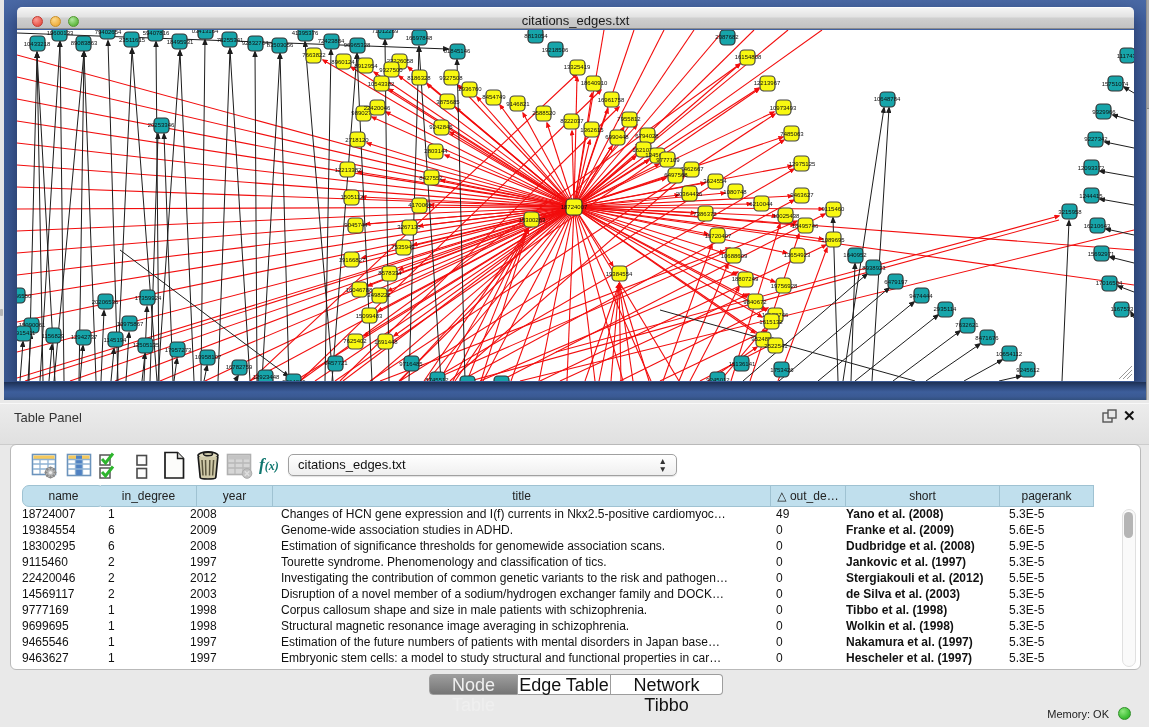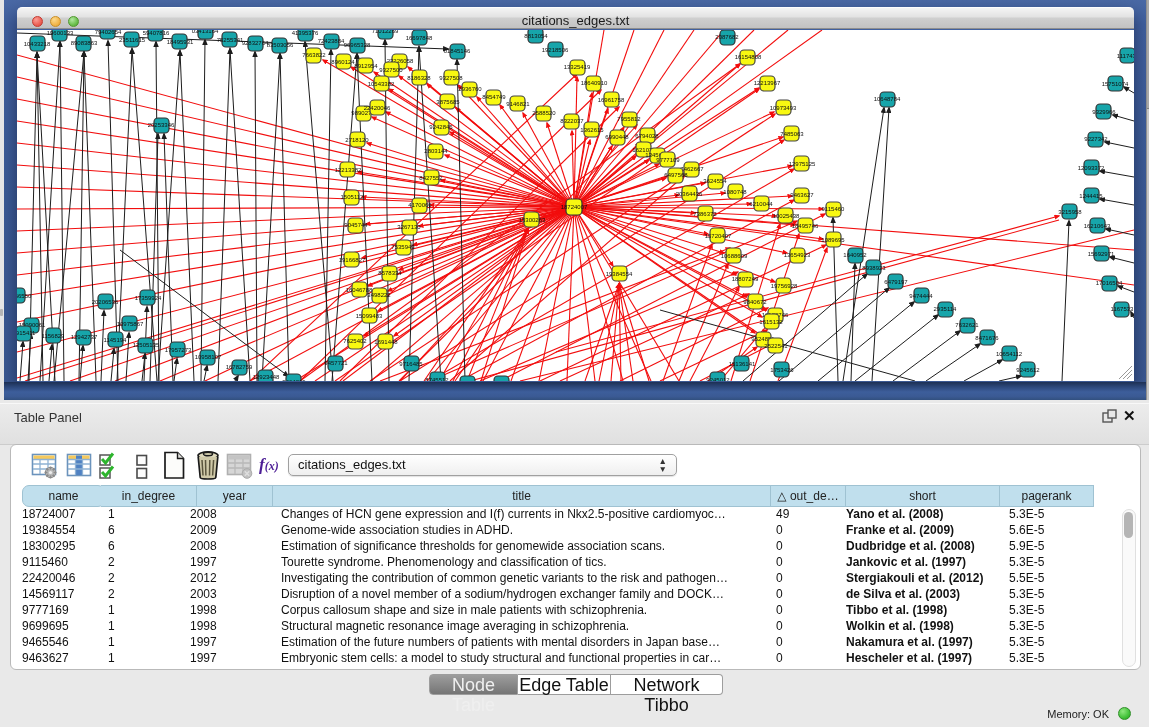--- a/index.html
+++ b/index.html
@@ -663,21 +663,21 @@
             <path d="M3.2 7l2 20.5c0 2 15.6 2 15.6 0L22.8 7" fill="#cfc9a8" stroke="#1a1a1a" stroke-width="1.7"></path>
             <path d="M7 10l1 15.5M10.5 10l.4 15.5M14.8 10l-.3 15.5M18.6 10l-1 15.5" stroke="#5a553d" stroke-width="1.5" fill="none"></path>
           </svg>
         <svg class="icon" style="left:215px; top:8px" width="28" height="27" viewBox="0 0 28 27">
             <rect x="1.5" y="1.5" width="23" height="20" fill="#d6d6d6" stroke="#b0b0b0" stroke-width="1.6"></rect>
             <rect x="2.5" y="2.5" width="21" height="4" fill="#c4c4c4"></rect>
             <path d="M2 10h22M2 15h22M9 6v15M17 6v15" stroke="#b8b8b8" stroke-width="1.3" fill="none"></path>
             <circle cx="21" cy="20.5" r="4.8" fill="#c2c2c2" stroke="#ababab"></circle>
             <path d="M18.8 18.3l4.4 4.4M23.2 18.3l-4.4 4.4" stroke="#dedede" stroke-width="1.6"></path>
           </svg>
-        <div class="icon" style="left:248px; top:10px; font-size:17px; font-style:italic; font-family:'Liberation Serif',serif; color:#4c1d95;"><b>f</b><span style="font-size:12px; font-weight:bold">(x)</span></div>
+        <div class="icon" style="left:248px; top:10px; font-size:17px; font-style:italic; font-family:'Liberation Serif',serif; color:#0f766e;"><b>f</b><span style="font-size:12px; font-weight:bold">(x)</span></div>
         <div id="combo">citations_edges.txt<div class="ar">▲<br>▼</div></div>
       </div>
       <div id="thead">
         <div class="th fst" style="left:4px; width:83px;border-radius:7px;">name</div>
         <div class="th" style="left:83px; width:96px;">in_degree</div>
         <div class="th" style="left:179px; width:76px;">year</div>
         <div class="th" style="left:255px; width:498px;">title</div>
         <div class="th" style="left:753px; width:75px;">△ out_de…</div>
         <div class="th" style="left:828px; width:154px;">short</div>
         <div class="th" style="left:982px; width:94px;">pagerank</div>

